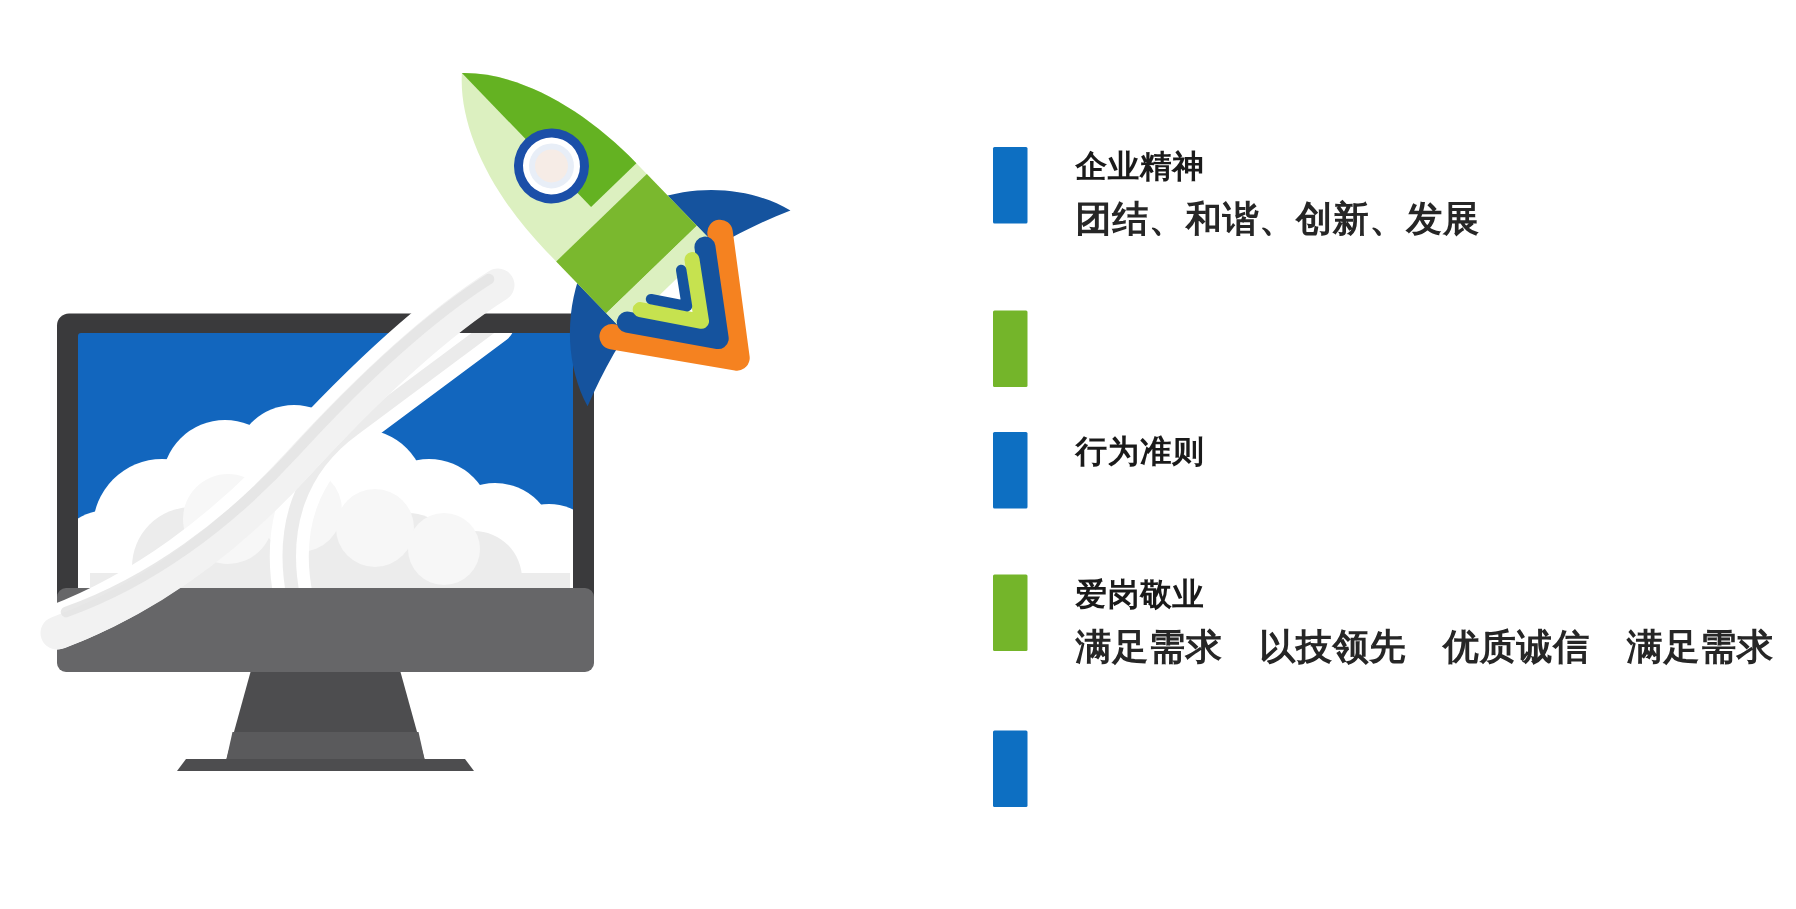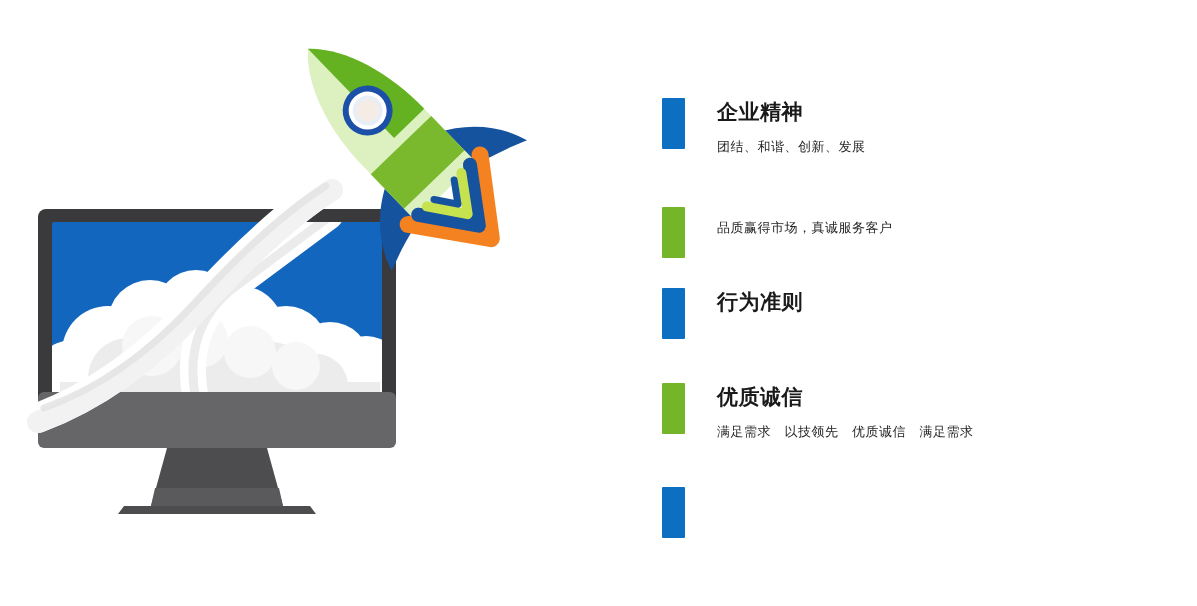--- a/index.html
+++ b/index.html
@@ -62,22 +62,22 @@
   }
   .value-title {
     font-size: 21px;
     font-weight: bold;
     color: #1a1a1a;
     line-height: 28px;
     letter-spacing: 0.5px;
     white-space: nowrap;
   }
   .value-body {
-    font-size: 13px;
-    font-weight: normal;
+    font-size: 24px;
+    font-weight: bold;
     color: #262626;
     line-height: 30px;
     letter-spacing: 0.5px;
     white-space: nowrap;
     margin-top: 6px;
   }
 </style>
 </head>
 <body>
 
@@ -182,35 +182,34 @@
       <span class="marker" style="background:#0d6fc2"></span>
       <div class="value-text">
         <div class="value-title">企业精神</div>
         <div class="value-body">团结、和谐、创新、发展</div>
       </div>
     </div>
 
     <div class="value-item" style="top:207px">
       <span class="marker" style="background:#74b52a"></span>
       <div class="value-text">
-        <div class="value-body">品质赢得市场，真诚服务客户</div>
       </div>
     </div>
 
     <div class="value-item" style="top:288px">
       <span class="marker" style="background:#0d6fc2"></span>
       <div class="value-text">
         <div class="value-title">行为准则</div>
       </div>
     </div>
 
     <div class="value-item" style="top:383px">
       <span class="marker" style="background:#74b52a"></span>
       <div class="value-text">
-        <div class="value-title">优质诚信</div>
+        <div class="value-title">爱岗敬业</div>
         <div class="value-body">满足需求　以技领先　优质诚信　满足需求</div>
       </div>
     </div>
 
     <div class="value-item" style="top:487px">
       <span class="marker" style="background:#0d6fc2"></span>
       <div class="value-text">
       </div>
     </div>
 

